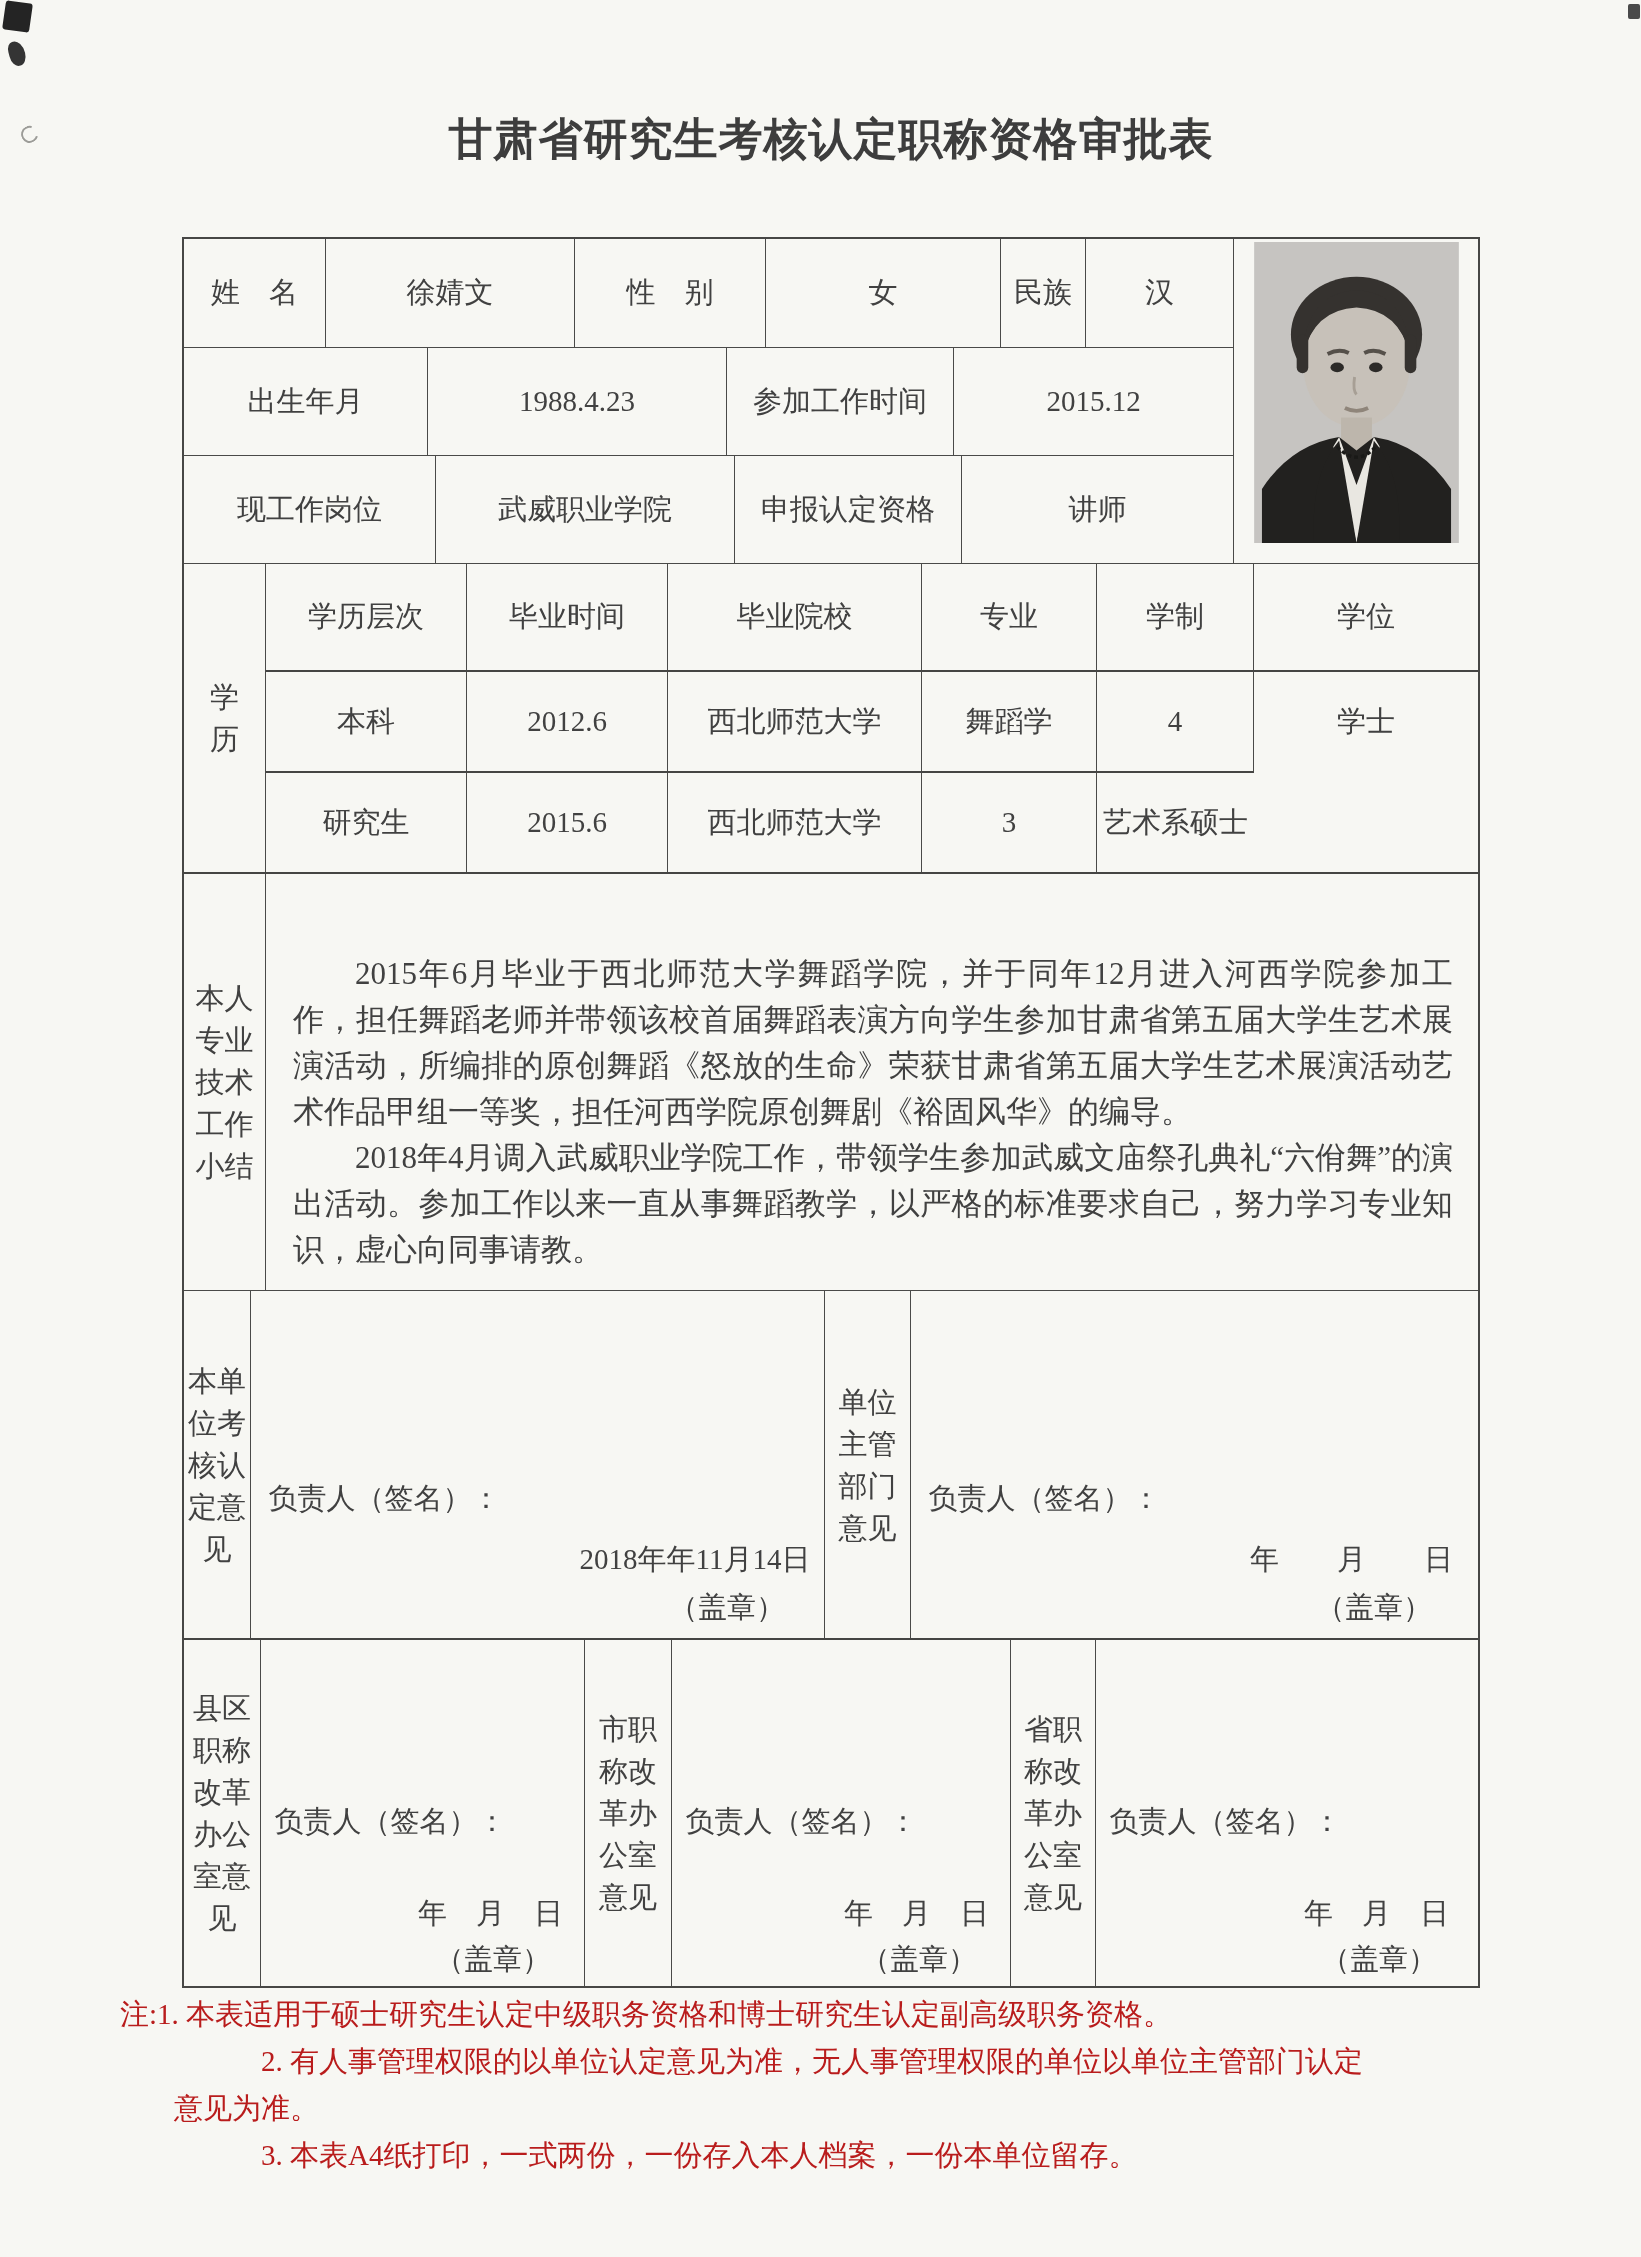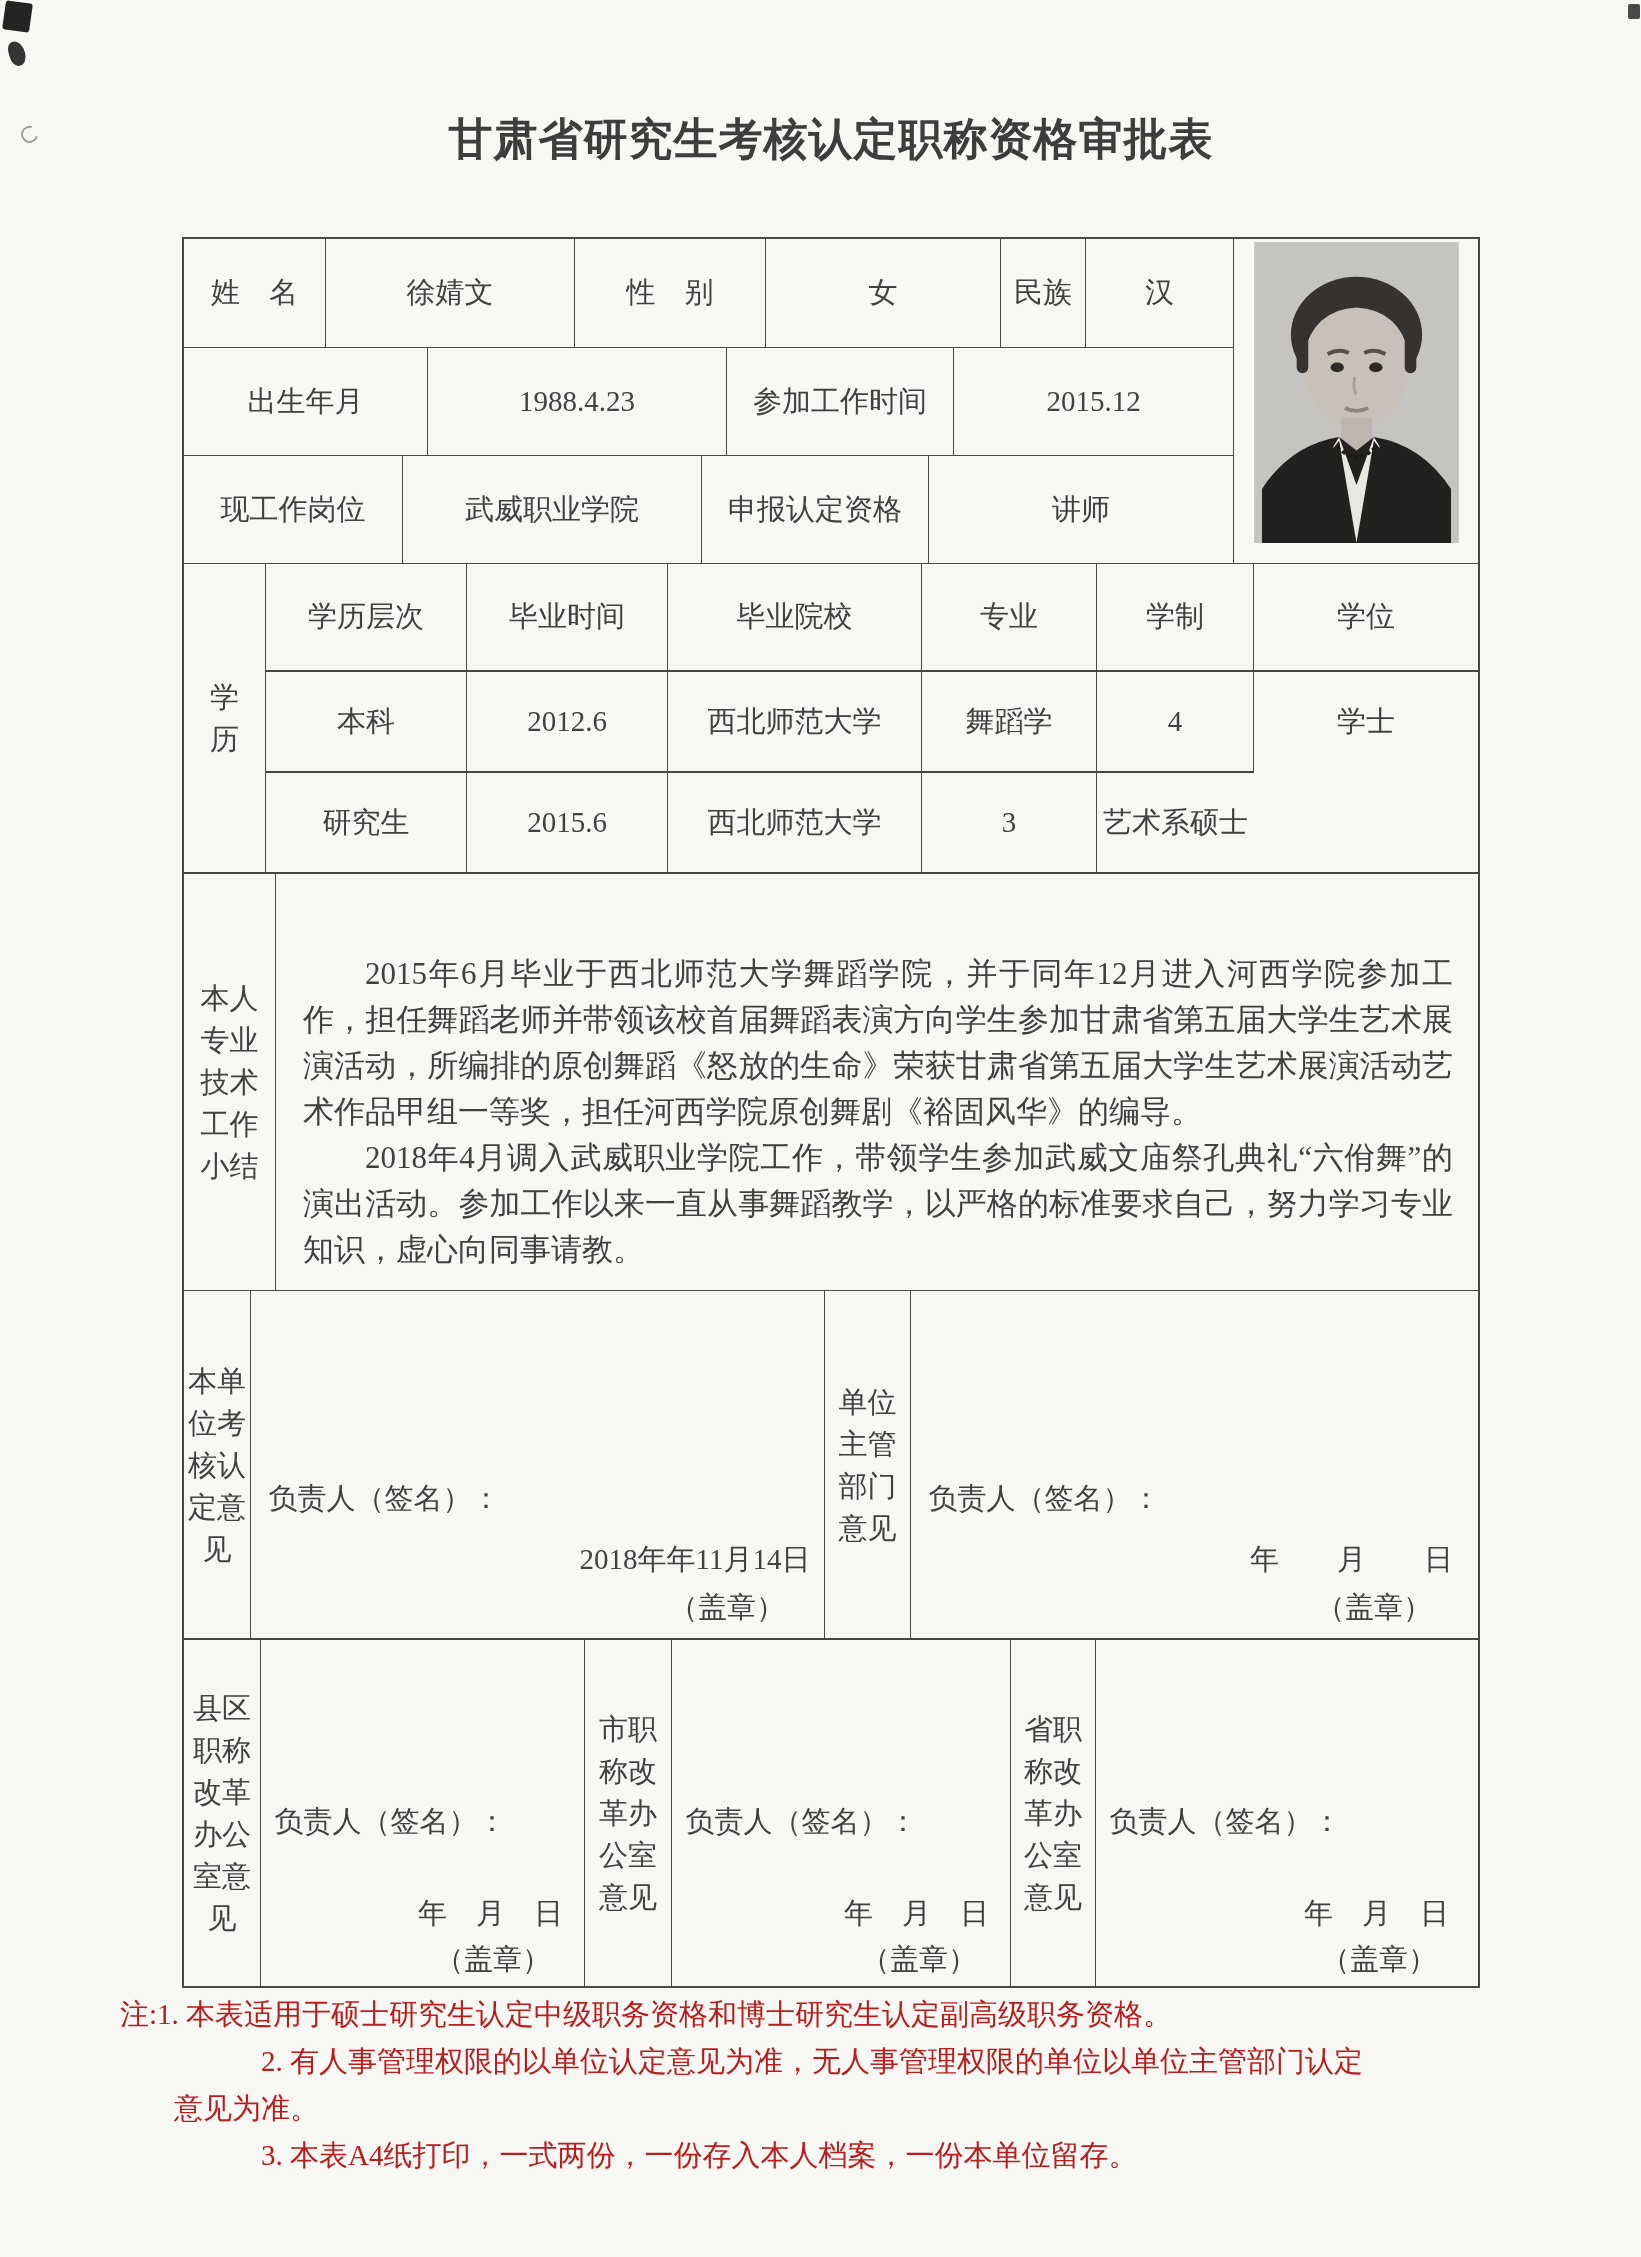--- a/index.html
+++ b/index.html
@@ -52,21 +52,21 @@
 
   
   .vlabel {
     display:inline-block; width:64px; word-break:break-all;
     line-height:42px; font-size:29px; text-align:center;
   }
   .vlabel.w1 { width:33px; }
 
   
   .sec-c { border-top:2.9px solid #454543; display:flex; height:418px; }
-  .sum-side { width:92px; }
+  .sum-side { width:82px; }
   .sum-body {
     flex:1; padding:77px 25px 0 27px;
     font-size:31px; line-height:46px; text-align:justify;
   }
   .sum-body p { margin:0; text-indent:2em; }
 
   
   .sec-d { border-top:1.9px solid #4a4a48; display:flex; height:348px; }
   .sec-e { border-top:2.9px solid #454543; display:flex; height:348px; }
   .sign-cell { position:relative; }
@@ -117,21 +117,21 @@
         <div class="cell br" style="width:85px">民族</div>
         <div class="cell br" style="flex:1">汉</div>
       </div>
       <div class="row-a bt">
         <div class="cell br" style="width:244px">出生年月</div>
         <div class="cell br" style="width:299px">1988.4.23</div>
         <div class="cell br" style="width:227px">参加工作时间</div>
         <div class="cell br" style="flex:1">2015.12</div>
       </div>
       <div class="row-a bt">
-        <div class="cell br" style="width:219px">现工作岗位</div>
+        <div class="cell br" style="width:252px">现工作岗位</div>
         <div class="cell br" style="width:299px">武威职业学院</div>
         <div class="cell br" style="width:227px">申报认定资格</div>
         <div class="cell br" style="flex:1">讲师</div>
       </div>
     </div>
     <div class="photo-cell">
       <svg class="photo-frame" viewBox="0 0 212 312" width="205" height="301" xmlns="http://www.w3.org/2000/svg">
         <rect width="212" height="312" fill="#c9c8c5"></rect>
         <rect width="212" height="312" fill="#bfbebb" opacity="0.35"></rect>
         <ellipse cx="106" cy="96" rx="68" ry="60" fill="#35322f"></ellipse>

